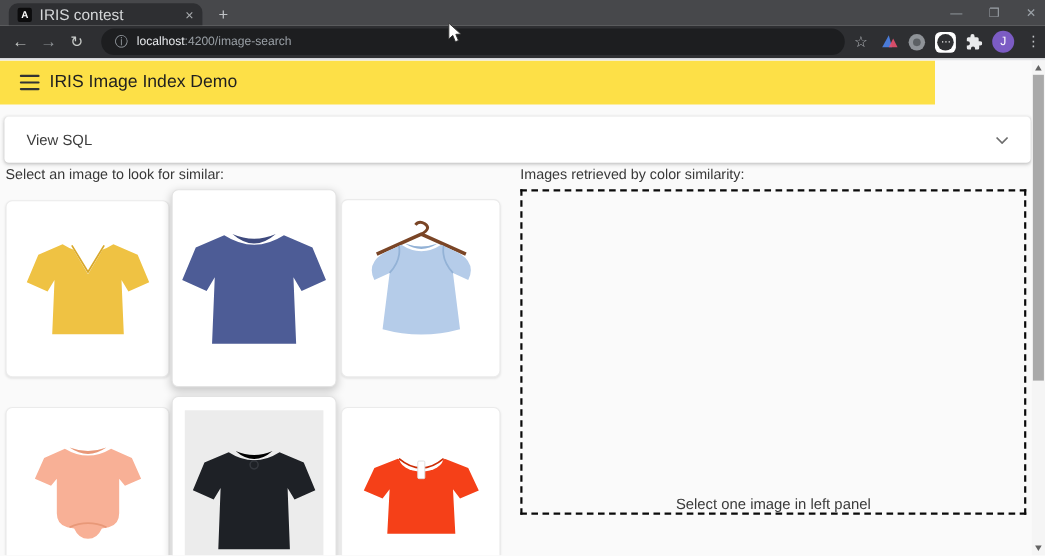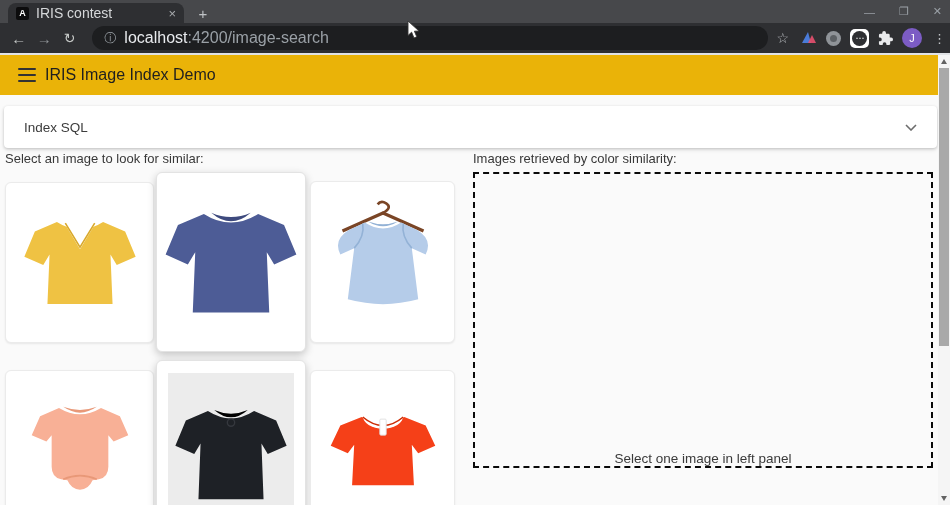--- a/index.html
+++ b/index.html
@@ -22,40 +22,40 @@
 
   .toolbar { position:absolute; left:0; top:23px; width:950px; height:30px; background:#2e2f32;
              display:flex; align-items:center; }
   .nav-btn { width:26px; text-align:center; font-size:15px; }
   .nav-back { color:#c6c9c7; margin-left:6px; }
   .nav-fwd { color:#8f9397; }
   .nav-refresh { color:#c6c9c7; font-size:14px; }
   .omnibox { margin-left:10px; width:690px; height:24px; background:#1d1e20; border-radius:12px;
              display:flex; align-items:center; padding:0 12px; gap:8px; }
   .info-icon { color:#9aa0a6; font-size:12px; }
-  .url { font-size:16px; color:#9aa0a6; white-space:nowrap; }
+  .url { font-size:11px; color:#9aa0a6; white-space:nowrap; }
   .url .host { color:#e8eaed; }
   .star-icon { color:#b7bbbf; font-size:14px; margin-left:8px; }
   .ext-row { display:flex; align-items:center; gap:9px; margin-left:12px; }
   .ext-colorful { width:16px; height:16px; position:relative; }
   .ext-clock { width:15px; height:15px; border-radius:50%; background:#8f9398; position:relative; }
   .ext-clock::after { content:""; position:absolute; left:4px; top:4px; width:7px; height:7px;
                       border-radius:50%; background:#5c6064; }
   .ext-dots { width:19px; height:19px; background:#fff; border-radius:5px; display:flex;
               align-items:center; justify-content:center; }
   .ext-dots .inner { width:15px; height:15px; border-radius:50%; background:#2e2f32; color:#fff;
                      font-size:9px; line-height:14px; text-align:center; letter-spacing:-1px; }
   .avatar { width:20px; height:20px; border-radius:50%; background:#7c5cc4; color:#fff; font-size:11px;
             display:flex; align-items:center; justify-content:center; }
   .kebab { color:#c0c3c6; font-size:13px; margin:0 4px 0 2px; }
   .toolbar-edge { position:absolute; left:0; top:53px; width:950px; height:2px; background:#e1e3e6; }
 
   
   .page { position:absolute; left:0; top:55px; width:938px; height:450px; background:#fafafa; overflow:hidden; }
-  .app-header { position:absolute; left:0; top:0; width:938px; height:40px; background:#eab308;
+  .app-header { position:absolute; left:0; top:0; width:850px; height:40px; background:#fde047;
                 display:flex; align-items:center; }
   .hamburger { width:18px; margin-left:18px; display:flex; flex-direction:column; gap:4px; }
   .hamburger div { height:2px; background:#333; border-radius:1px; }
   .app-title { font-size:16px; font-weight:500; color:#1f1f1f; margin-left:9px; }
 
   .sql-panel { position:absolute; left:4px; top:51px; width:933px; height:42px; background:#fff;
                border-radius:4px; box-shadow:0 1px 3px rgba(0,0,0,.18), 0 2px 5px rgba(0,0,0,.08);
                display:flex; align-items:center; justify-content:space-between; padding:0 20px; }
   .sql-label { font-size:13.5px; color:#3c3c3c; }
 
@@ -146,21 +146,21 @@
     <div class="app-header">
       <div class="hamburger">
         <div></div>
           <div></div>
           <div></div>
       </div>
       <div class="app-title">IRIS Image Index Demo</div>
     </div>
 
     <div class="sql-panel">
-      <span class="sql-label">Index SQL</span>
+      <span class="sql-label">View SQL</span>
       <svg width="12" height="7" viewBox="0 0 12 7">
         <polyline points="1,1 6,6 11,1" fill="none" stroke="#6d6d6d" stroke-width="1.6"></polyline>
       </svg>
     </div>
 
     <div class="section-label label-right">Images retrieved by color similarity:</div>
     <div class="section-label label-left">Select an image to look for similar:</div>
 
     <div class="card c1">
       <svg width="126" height="122" viewBox="0 0 120 110">

